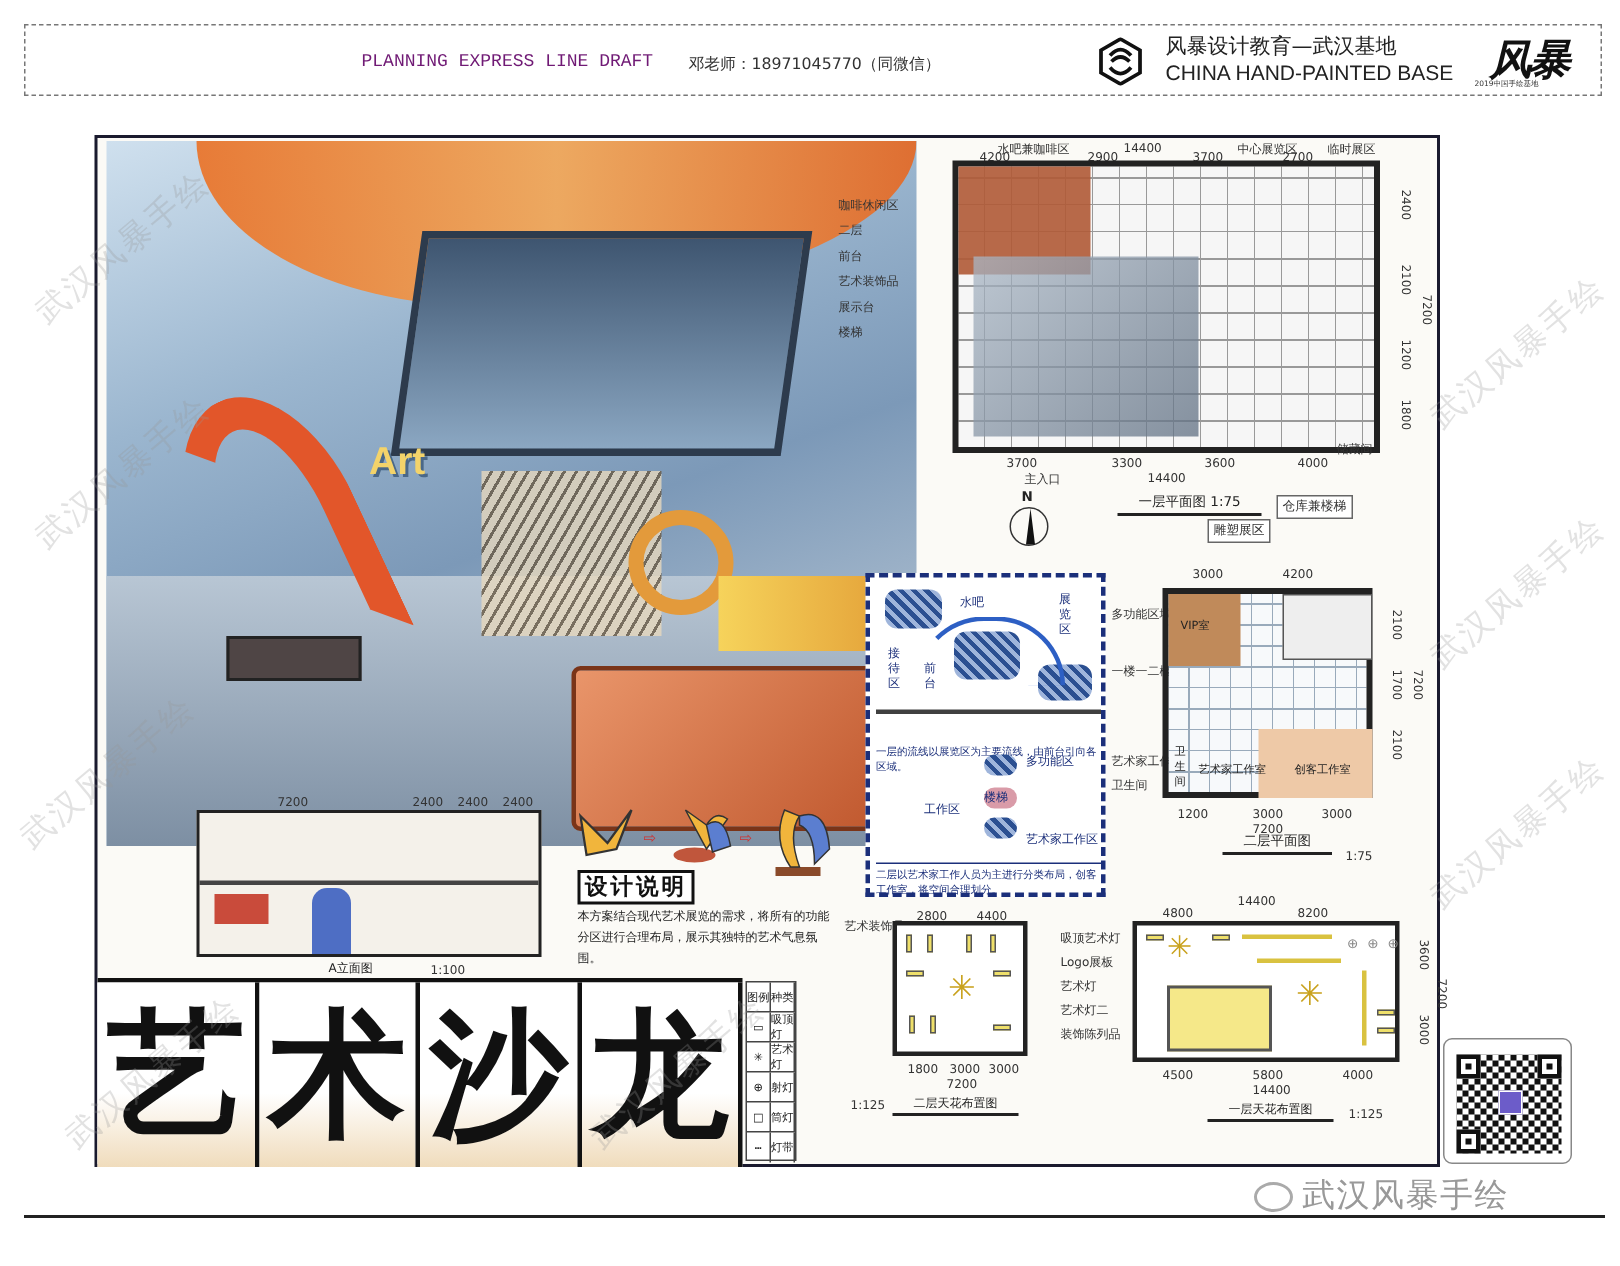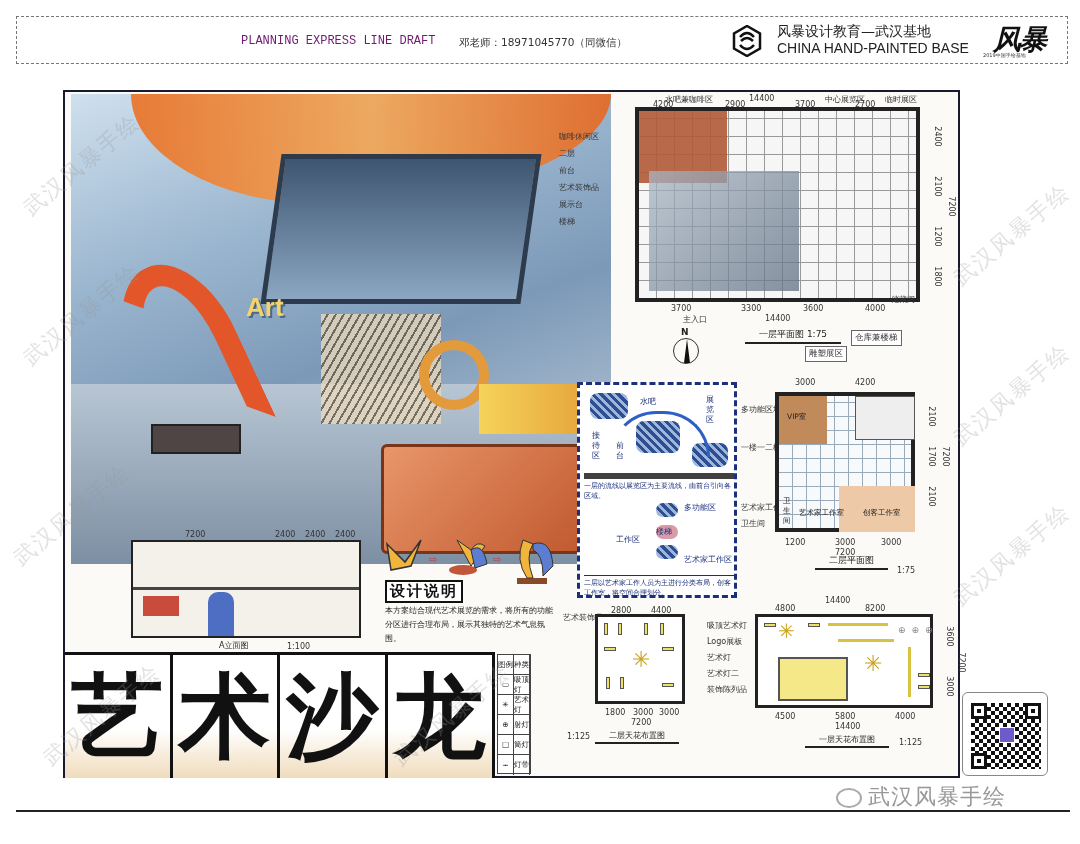--- a/index.html
+++ b/index.html
@@ -173,21 +173,21 @@
 
   <div class="diagram">
     <div class="blk" style="left:10px;top:8px;width:38px;height:26px"></div>
     <div class="txt" style="left:60px;top:12px">水吧</div>
     <div class="txt" style="left:126px;top:10px;width:14px">展览区</div>
     <div class="txt" style="left:12px;top:46px;width:14px">接待区</div>
     <div class="txt" style="left:36px;top:56px;width:14px">前台</div>
     <div class="blk" style="left:56px;top:36px;width:44px;height:32px"></div>
     <div class="blk" style="left:112px;top:58px;width:36px;height:24px"></div>
     <div class="arrow" style="left:30px;top:26px;width:100px;height:46px"></div>
-    <div class="txt" style="left:4px;top:88px;width:150px;font-size:7px;border-top:6px solid #404040;padding-top:2px">一层的流线以展览区为主要流线，由前台引向各区域。</div>
+    <div class="txt" style="left:4px;top:88px;width:150px;font-size:7px;border-top:3px solid #404040;padding-top:20px">一层的流线以展览区为主要流线，由前台引向各区域。</div>
     <div class="blk" style="left:76px;top:118px;width:22px;height:14px"></div>
     <div class="txt" style="left:104px;top:118px">多功能区</div>
     <div class="blk" style="left:76px;top:140px;width:22px;height:14px;background:#d99ba8"></div>
     <div class="txt" style="left:76px;top:142px">楼梯</div>
     <div class="blk" style="left:76px;top:160px;width:22px;height:14px"></div>
     <div class="txt" style="left:36px;top:150px">工作区</div>
     <div class="txt" style="left:104px;top:170px">艺术家工作区</div>
     <div class="txt" style="left:4px;top:190px;width:150px;font-size:7px;border-top:1px solid #1b2f7a;padding-top:2px">二层以艺术家工作人员为主进行分类布局，创客工作室，将空间合理划分。</div>
   </div>
   <div class="dim" style="left:676px;top:312px">多功能区域</div>

